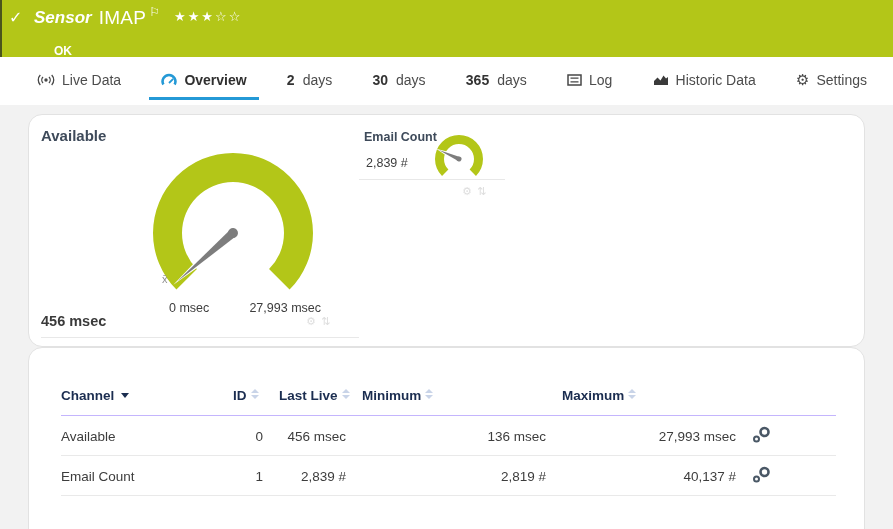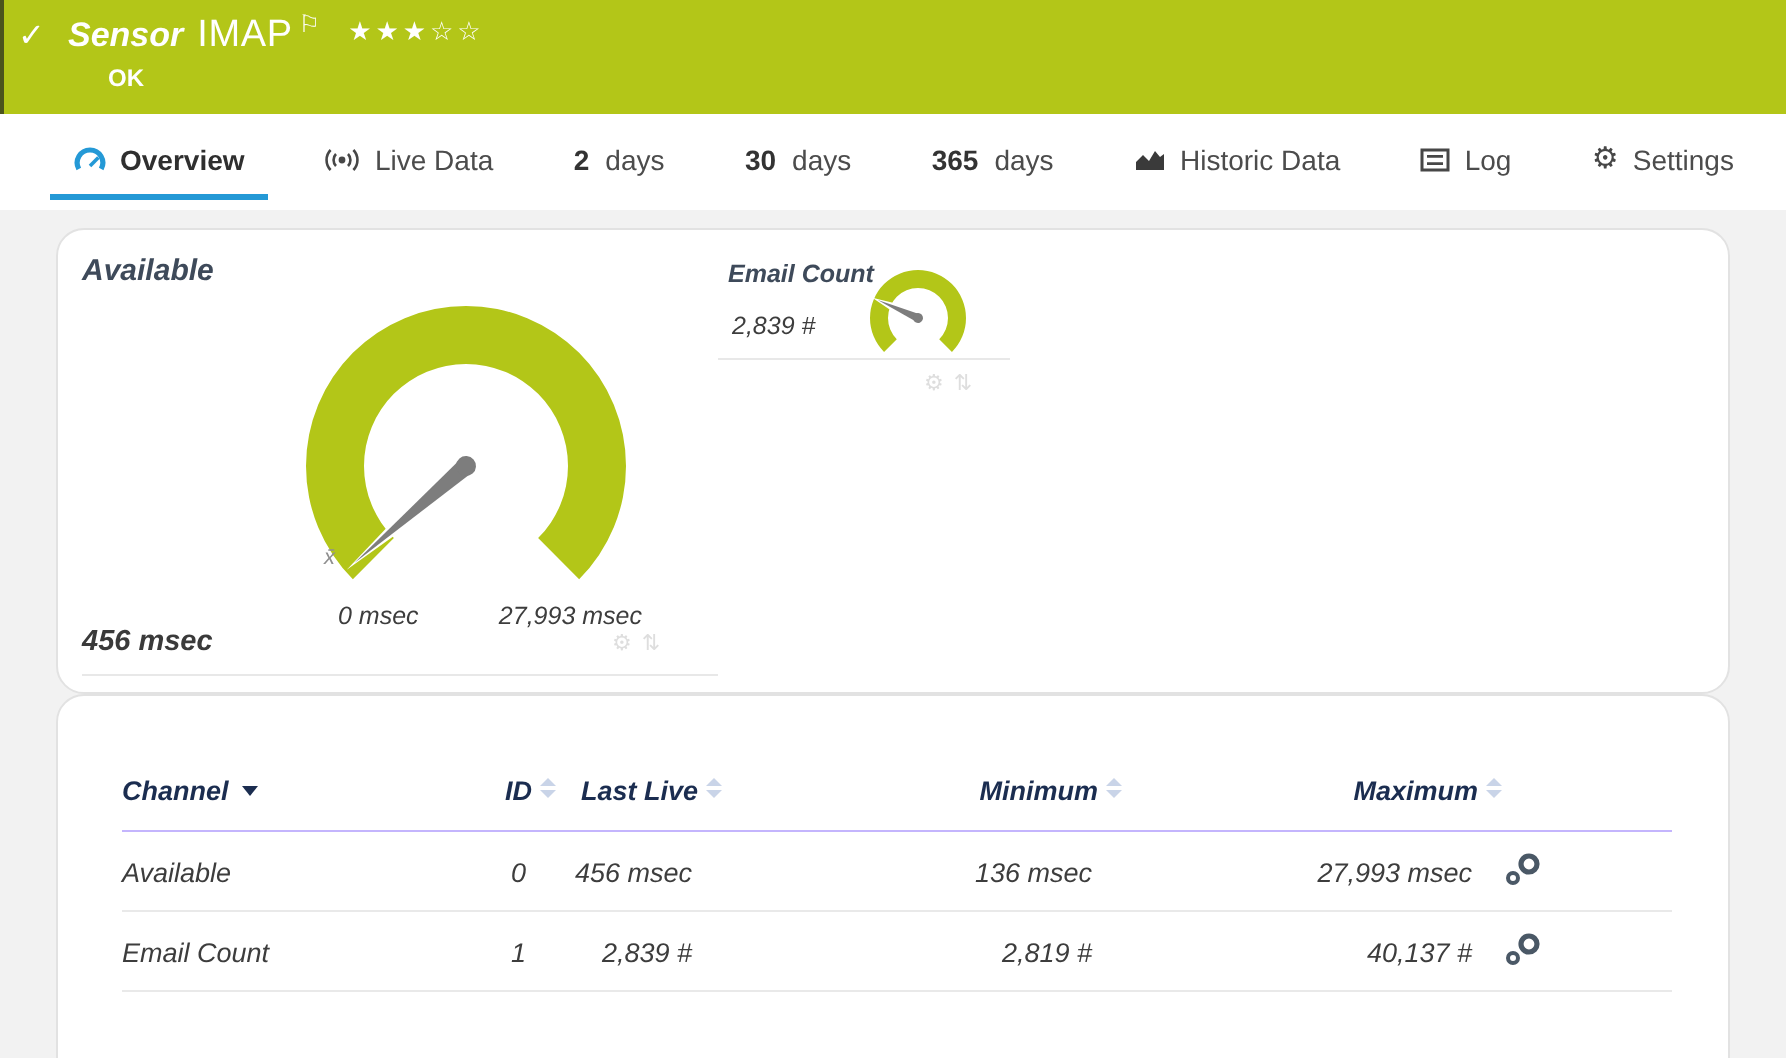--- a/index.html
+++ b/index.html
@@ -10,33 +10,33 @@
   
   .topbar { position:relative; height:57px; background:#b3c618; color:#fff; padding:7px 0 0 8px; }
   .topbar::before { content:""; position:absolute; left:0; top:0; width:2px; height:57px; background:rgba(20,25,30,.65); }
   .check { position:absolute; left:9px; top:8px; font-size:16px; font-weight:bold; }
   .titleblock { margin-left:26px; }
   .titleline { display:flex; align-items:center; }
   .t-prefix { font-style:italic; font-size:17px; font-weight:bold; margin-right:7px; }
   .t-name { font-size:19px; font-weight:normal; letter-spacing:.3px; }
   .flag { font-size:12px; position:relative; top:-6px; margin-left:3px; cursor:pointer; }
   .stars { font-size:13px; letter-spacing:2px; margin-left:14px; position:relative; top:-2px; cursor:pointer; }
-  .status { font-size:12px; font-weight:bold; margin:3px 0 0 20px; }
+  .status { font-size:12px; font-weight:bold; margin:15px 0 0 20px; }
 
   
   .tabs { height:48px; background:#fff; display:flex; justify-content:space-between; align-items:flex-end; padding:0 14px 5px 25px; }
   .tab { height:38px; display:inline-flex; align-items:center; gap:7px; padding:0 12px; font-size:14px; color:#4c4c4c; cursor:pointer; border-bottom:3px solid transparent; white-space:nowrap; }
   .tab b { color:#333; margin-right:1px; }
   .tab.active { border-bottom-color:#2499d6; color:#2f2f2f; font-weight:bold; }
   .ticon { flex:0 0 auto; }
   .gearglyph { font-size:15px; color:#474747; line-height:1; }
 
   
   .content { position:relative; height:424px; }
-  .card { position:absolute; background:#fff; border:1px solid #e2e2e2; border-radius:14px;font-style:italic; }
+  .card { position:absolute; background:#fff; border:1px solid #e2e2e2; border-radius:14px; }
   .card-gauges { left:28px; top:9px; width:837px; height:233px; }
   .card-table  { left:28px; top:242px; width:837px; height:320px; }
 
   
   .g-title { position:absolute; left:12px; top:12px; font-size:15px; font-weight:bold; color:#3e4a5a; }
   .big-gauge { position:absolute; left:122px; top:36px; }
   .mean-marker { position:absolute; left:133px; top:158px; font-size:11px; color:#8f8f8f; }
   .axis-row { position:absolute; left:140px; top:186px; width:152px; display:flex; justify-content:space-between; font-size:12.5px; color:#3d3d3d; }
   .g-value { position:absolute; left:12px; top:198px; font-size:14.5px; font-weight:bold; color:#3a3a3a; }
   .divider { position:absolute; height:1px; background:#e8e8e8; }
@@ -45,21 +45,21 @@
   .faint-avail { left:277px; top:200px; }
   .ec-title { position:absolute; left:335px; top:15px; font-size:12.5px; font-weight:bold; color:#3e4a5a; }
   .ec-value { position:absolute; left:337px; top:41px; font-size:12.5px; color:#3d3d3d; }
   .div-ec { left:330px; top:64px; width:146px; }
   .small-gauge { position:absolute; left:402px; top:17px; }
   .faint-ec { left:433px; top:70px; }
 
   
   .chan-table { margin:0 30px 0 32px; width:775px; border-collapse:collapse; table-layout:fixed; }
   .chan-table th { font-size:13.5px; font-weight:bold; color:#1b2d50; text-align:left; vertical-align:top; padding:40px 0 12px 0; border-bottom:1px solid #c4b5fd; cursor:pointer; }
-  .chan-table th.num { text-align:right; }
+  .chan-table th.num { }
   .chan-table td { font-size:13.5px; color:#3d3d3d; padding:10px 0 9px 0; border-bottom:1px solid #e9e9e9; }
   .chan-table td.num { text-align:right; padding-right:16px; }
   .sort { display:inline-block; width:9px; margin-left:4px; vertical-align:1px; }
   .sort i { display:block; width:0; height:0; border-left:4px solid transparent; border-right:4px solid transparent; }
   .sort .up { border-bottom:4px solid #c9d4e8; margin-bottom:2px; }
   .sort .dn { border-top:4px solid #c9d4e8; }
   .tri-down { display:inline-block; width:0; height:0; border-left:4px solid transparent; border-right:4px solid transparent; border-top:5px solid #1b2d50; margin-left:7px; vertical-align:2px; }
   .editcell { cursor:pointer; }
 </style>
 </head>
@@ -74,61 +74,61 @@
         <span class="t-prefix">Sensor</span>
         <span class="t-name">IMAP</span>
         <span class="flag">⚐</span>
         <span class="stars">★★★☆☆</span>
       </div>
       <div class="status">OK</div>
     </div>
   </header>
 
   <nav class="tabs">
-    <div class="tab active">
-      <svg class="ticon" width="16" height="13" viewBox="0 0 16 13">
-        <path d="M2.4 11.5 A6.4 6.4 0 1 1 13.6 11.5" fill="none" stroke="#2499d6" stroke-width="2.6"></path>
-        <path d="M8 10 L12.2 5.8" stroke="#2499d6" stroke-width="1.8"></path>
-      </svg>
-      <span>Overview</span>
-    </div>
     <div class="tab">
       <svg class="ticon" width="18" height="12" viewBox="0 0 18 12">
         <circle cx="9" cy="6" r="1.7" fill="#474747"></circle>
         <path d="M6 3 A4.3 4.3 0 0 0 6 9" fill="none" stroke="#474747" stroke-width="1.3"></path>
         <path d="M12 3 A4.3 4.3 0 0 1 12 9" fill="none" stroke="#474747" stroke-width="1.3"></path>
         <path d="M3.3 1 A7.2 7.2 0 0 0 3.3 11" fill="none" stroke="#474747" stroke-width="1.3"></path>
         <path d="M14.7 1 A7.2 7.2 0 0 1 14.7 11" fill="none" stroke="#474747" stroke-width="1.3"></path>
       </svg>
       <span>Live Data</span>
     </div>
+    <div class="tab active">
+      <svg class="ticon" width="16" height="13" viewBox="0 0 16 13">
+        <path d="M2.4 11.5 A6.4 6.4 0 1 1 13.6 11.5" fill="none" stroke="#2499d6" stroke-width="2.6"></path>
+        <path d="M8 10 L12.2 5.8" stroke="#2499d6" stroke-width="1.8"></path>
+      </svg>
+      <span>Overview</span>
+    </div>
     <div class="tab">
       <b>2</b>
       <span>days</span>
     </div>
     <div class="tab">
       <b>30</b>
       <span>days</span>
     </div>
     <div class="tab">
       <b>365</b>
       <span>days</span>
-    </div>
-    <div class="tab">
-      <svg class="ticon" width="16" height="12" viewBox="0 0 16 12">
-        <path d="M1 11 L1 7 L4.5 3.5 L7.5 6.5 L10.5 1.5 L13 4.5 L15 3 L15 11 Z" fill="#3a3a3a"></path>
-      </svg>
-      <span>Historic Data</span>
     </div>
     <div class="tab">
       <svg class="ticon" width="15" height="12" viewBox="0 0 15 12">
         <rect x="1" y="1" width="13" height="10" fill="none" stroke="#474747" stroke-width="1.5"></rect>
         <path d="M3.5 4.2 H11.5 M3.5 7.8 H11.5" stroke="#474747" stroke-width="1.3"></path>
       </svg>
       <span>Log</span>
+    </div>
+    <div class="tab">
+      <svg class="ticon" width="16" height="12" viewBox="0 0 16 12">
+        <path d="M1 11 L1 7 L4.5 3.5 L7.5 6.5 L10.5 1.5 L13 4.5 L15 3 L15 11 Z" fill="#3a3a3a"></path>
+      </svg>
+      <span>Historic Data</span>
     </div>
     <div class="tab">
       <span class="gearglyph">⚙</span>
       <span>Settings</span>
     </div>
   </nav>
 
   <main class="content">
 
     <section class="card card-gauges">

